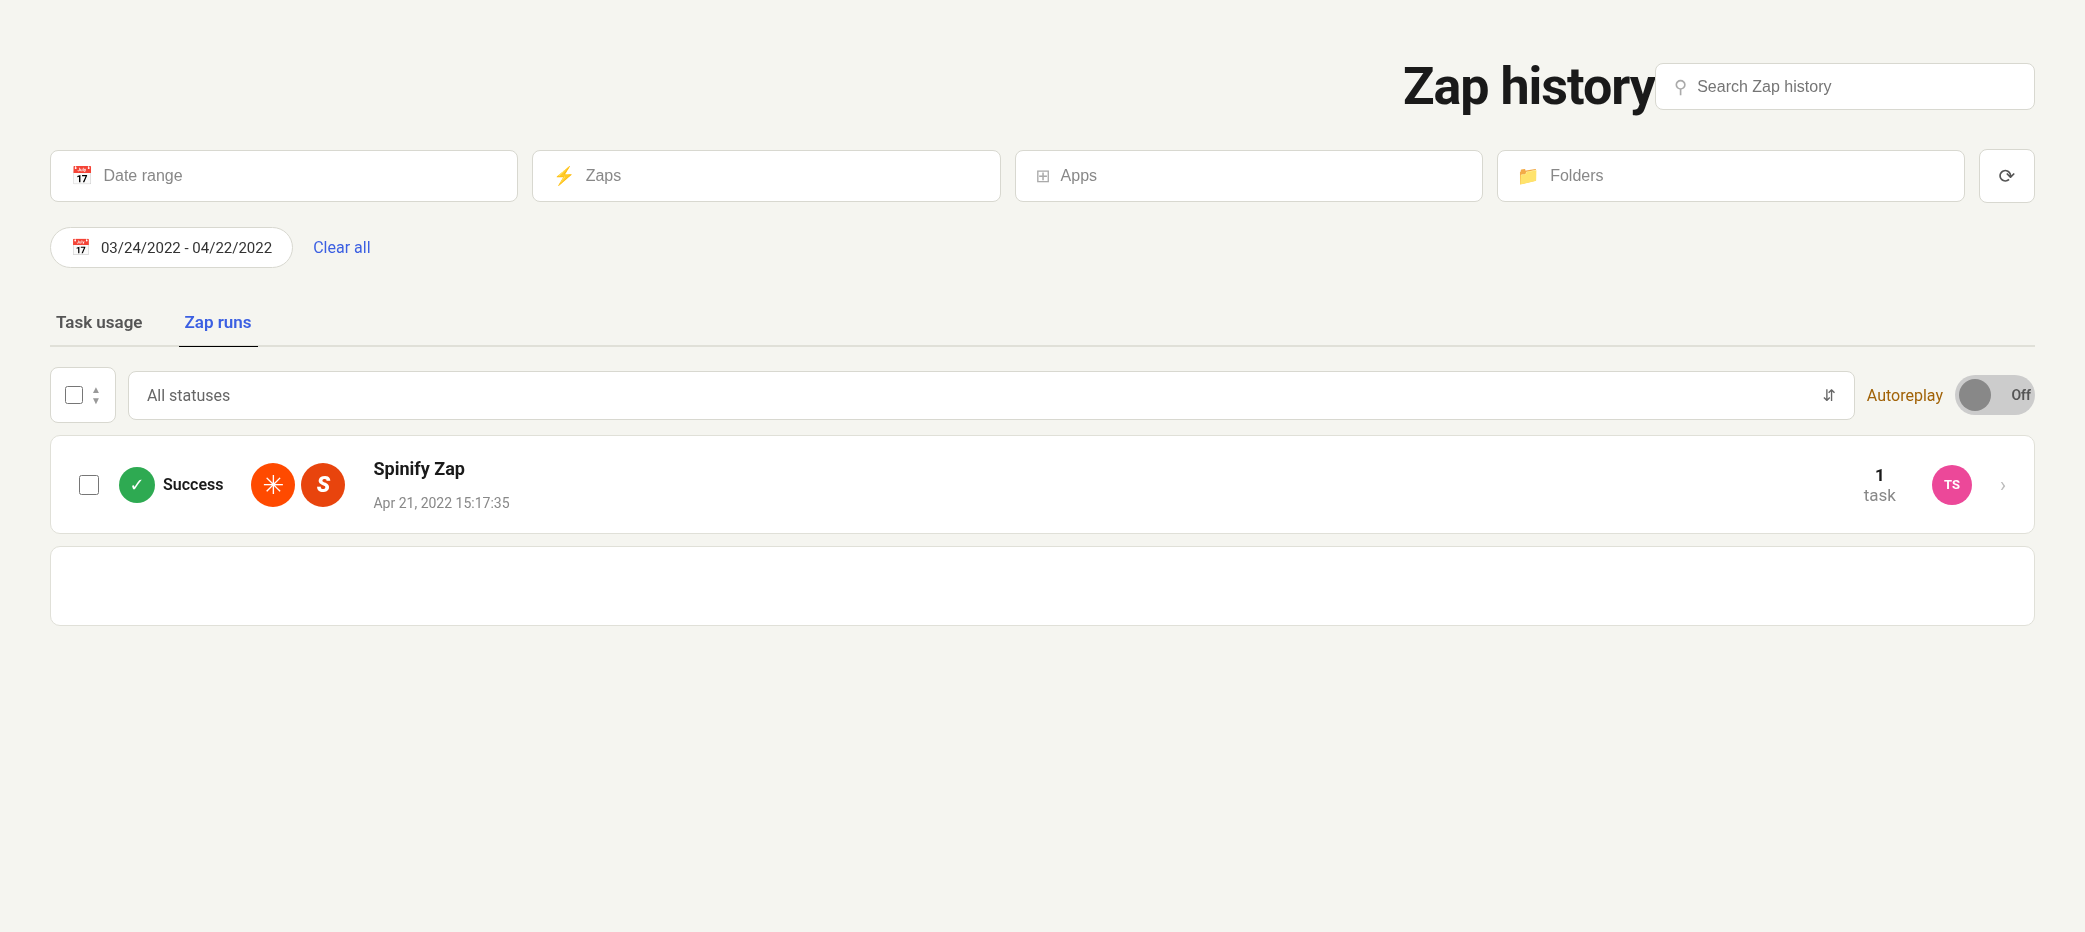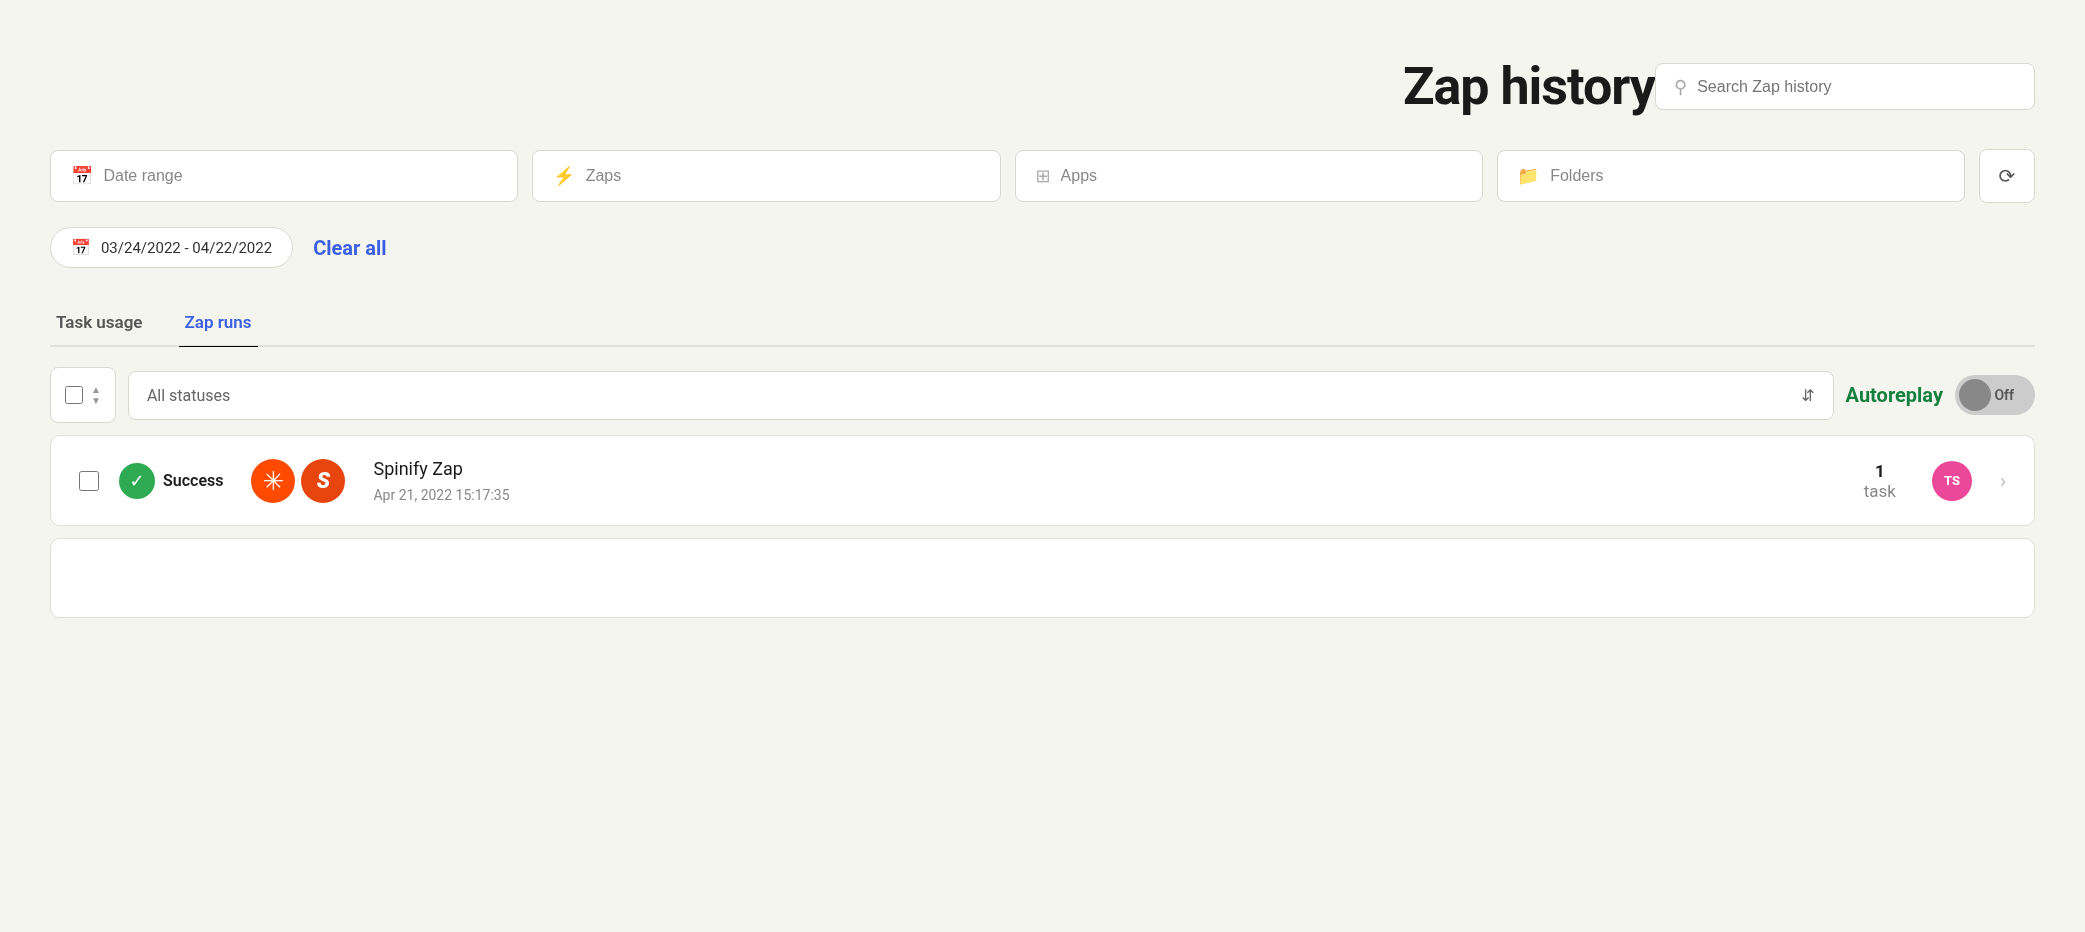--- a/index.html
+++ b/index.html
@@ -112,22 +112,22 @@
       cursor: pointer;
     }
 
     .date-filter-pill .cal-icon {
       font-size: 16px;
       color: #666;
     }
 
     .clear-all-link {
       color: #3b5fe2;
-      font-size: 20px;
-      font-weight: 700;
+      font-size: 16px;
+      font-weight: 400;
       cursor: pointer;
       text-decoration: none;
     }
 
     .tabs-row {
       display: flex;
       gap: 0;
       border-bottom: 2px solid #e0e0d8;
       margin-bottom: 20px;
     }
@@ -197,23 +197,23 @@
     }
 
     .autoreplay-group {
       display: flex;
       align-items: center;
       gap: 12px;
       flex-shrink: 0;
     }
 
     .autoreplay-label {
-      font-size: 20px;
-      color: #15803d;
-      font-weight: 700;
+      font-size: 16px;
+      color: #a16207;
+      font-weight: 400;
     }
 
     .toggle-off {
       display: flex;
       align-items: center;
       background: #ccc;
       border-radius: 50px;
       padding: 4px;
       width: 80px;
       height: 40px;
@@ -225,21 +225,21 @@
       width: 32px;
       height: 32px;
       background: #888;
       border-radius: 50%;
       position: absolute;
       left: 4px;
     }
 
     .toggle-text {
       position: absolute;
-      right: 21px;
+      right: 4px;
       font-size: 14px;
       font-weight: 600;
       color: #555;
     }
 
     .zap-list {
       display: flex;
       flex-direction: column;
       gap: 0;
     }
@@ -323,23 +323,23 @@
       font-size: 26px;
       font-weight: 300;
     }
 
     .zap-info {
       flex: 1;
     }
 
     .zap-name {
       font-size: 18px;
-      font-weight: 400;
+      font-weight: 700;
       color: #1a1a1a;
-      margin-bottom: 8px;
+      margin-bottom: 16px;
     }
 
     .zap-date {
       font-size: 14px;
       color: #888;
     }
 
     .zap-task-count {
       text-align: center;
       flex-shrink: 0;

